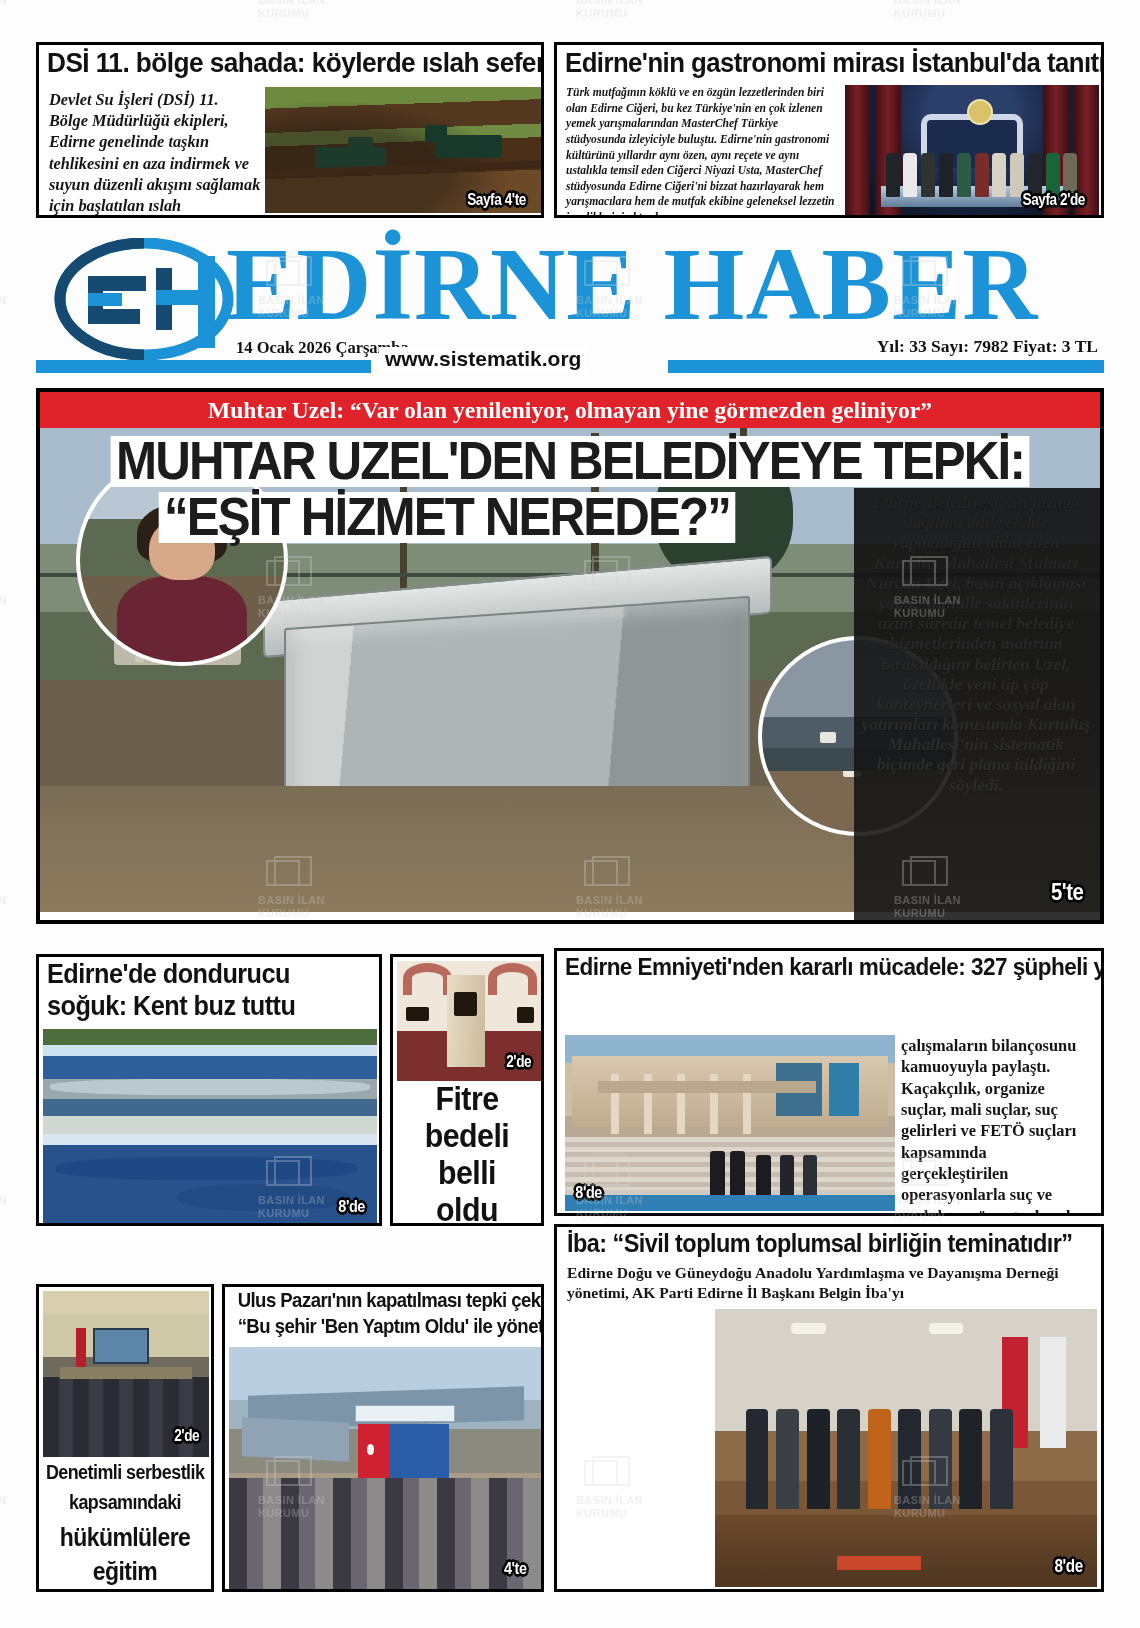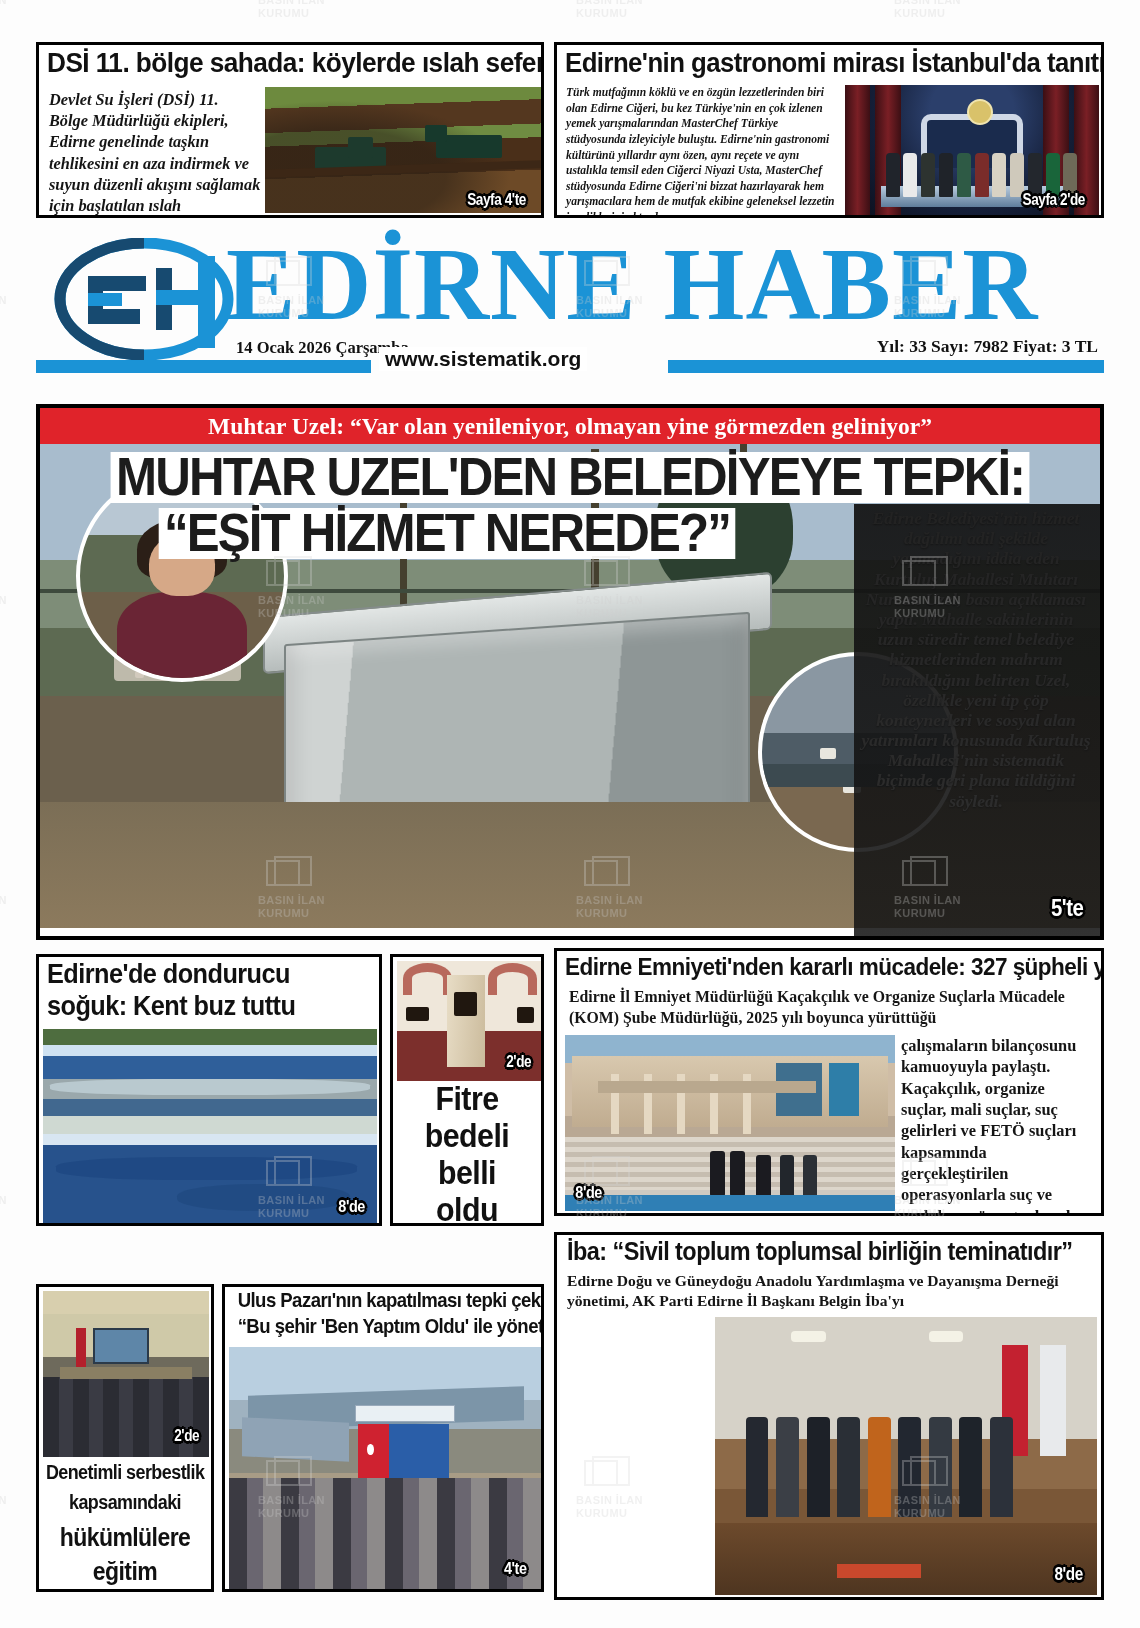--- a/index.html
+++ b/index.html
@@ -316,21 +316,21 @@
   <div class="masthead-title" style="left:226px; top:232px;">EDİRNE HABER</div>
 
   <div class="meta-left" style="left:236px; top:338px; font-size:16.5px;">14 Ocak 2026 Çarşamba</div>
 
   <div class="bluebar" style="left:36px; top:360px; width:335px; height:13px;"></div>
   <div class="bluebar" style="left:668px; top:360px; width:436px; height:13px;"></div>
   <div class="site-url" style="left:379px; top:347px; font-size:21px;">www.sistematik.org</div>
 
   <div class="meta-right" style="right:42px; top:336px; font-size:17.5px;">Yıl: 33    Sayı: 7982 Fiyat: 3 TL</div>
 
-  <div class="frame" style="left:36px; top:404px; width:1068px; height:536px; border-width:4px;">
+  <div class="frame" style="left:36px; top:388px; width:1068px; height:536px; border-width:4px;">
 
     <div class="redbar" style="left:0; top:0; width:100%; height:36px; font-size:23.5px;">Muhtar Uzel: “Var olan yenileniyor, olmayan yine görmezden geliniyor”</div>
 
     <div class="photo ph-main" style="left:0; top:36px; right:0; width:100%; height:484px;">
       <div class="tree" style="left:14%; top:4%; width:6px; height:44%;"></div>
       <div class="tree" style="left:34%; top:2%; width:7px; height:36%;"></div>
       <div class="tree" style="left:52%; top:1%; width:8px; height:40%;"></div>
       <div class="tree" style="left:66%; top:0%; width:7px; height:34%;"></div>
       <div style="position:absolute; left:58%; top:2%; width:13%; height:30%; background:#2c4030; border-radius:50% 50% 42% 42%;"></div>
       <div style="position:absolute; left:0; top:30%; width:100%; height:4px; background:#3e4a3d;"></div>
@@ -393,21 +393,20 @@
     </div>
     <div class="pagebadge" style="right:8px; top:96px; font-size:16px;">2'de</div>
     <div class="hd ctr" style="position:absolute; left:0; right:0; top:126px; text-align:center; font-size:33px;">Fitre</div>
     <div class="hd ctr" style="position:absolute; left:0; right:0; top:163px; text-align:center; font-size:33px;">bedeli</div>
     <div class="hd ctr" style="position:absolute; left:0; right:0; top:200px; text-align:center; font-size:33px;">belli</div>
     <div class="hd ctr" style="position:absolute; left:0; right:0; top:237px; text-align:center; font-size:33px;">oldu</div>
   </div>
 
   <div class="frame" style="left:554px; top:948px; width:550px; height:268px;">
     <div class="hd" style="position:absolute; left:8px; top:4px; font-size:24.5px;">Edirne Emniyeti'nden kararlı mücadele: 327 şüpheli yakalandı</div>
-    <div class="body-serif-up" style="position:absolute; left:12px; top:36px; width:524px; font-size:15.8px; line-height:1.3;">Edirne İl Emniyet Müdürlüğü Kaçakçılık ve Organize Suçlarla Mücadele (KOM) Şube Müdürlüğü, 2025 yılı boyunca yürüttüğü</div>
     <div class="photo ph-court" style="left:8px; top:84px; width:330px; height:176px;">
       <div class="bld"></div>
       <div class="glass" style="left:64%; width:14%;"></div>
       <div class="glass" style="left:80%; width:9%; background:#2e7ea8;"></div>
       <div class="col" style="left:14%;"></div>
       <div class="col" style="left:24%;"></div>
       <div class="col" style="left:34%;"></div>
       <div class="col" style="left:44%;"></div>
       <div class="col" style="left:54%;"></div>
       <div style="position:absolute; left:10%; right:24%; top:26%; height:7%; background:#b9a88e;"></div>
@@ -416,21 +415,21 @@
       <div class="per" style="left:50%;"></div>
       <div class="per" style="left:58%; bottom:2%; height:30%;"></div>
       <div class="per" style="left:65%; bottom:2%; height:30%; background:#22262c;"></div>
       <div class="per" style="left:72%; bottom:2%; height:30%; background:#2b3036;"></div>
       <div style="position:absolute; left:0; right:0; bottom:0; height:9%; background:#2f7fb5;"></div>
     </div>
     <div class="body-serif-up" style="position:absolute; right:10px; top:84px; width:190px; font-size:16.4px; line-height:1.3;">çalışmaların bilançosunu kamuoyuyla paylaştı. Kaçakçılık, organize suçlar, mali suçlar, suç gelirleri ve FETÖ suçları kapsamında gerçekleştirilen operasyonlarla suç ve suçlulara göz açtırılmadı.</div>
     <div class="pagebadge" style="left:16px; bottom:10px; font-size:17px;">8'de</div>
   </div>
 
-  <div class="frame" style="left:554px; top:1224px; width:550px; height:368px;margin-top:8px;">
+  <div class="frame" style="left:554px; top:1224px; width:550px; height:368px;">
     <div class="hd" style="position:absolute; left:10px; top:4px; font-size:25.5px;">İba: “Sivil toplum toplumsal birliğin teminatıdır”</div>
     <div class="body-serif-up" style="position:absolute; left:10px; top:36px; width:524px; font-size:15.6px; line-height:1.3;">Edirne Doğu ve Güneydoğu Anadolu Yardımlaşma ve Dayanışma Derneği yönetimi, AK Parti Edirne İl Başkanı Belgin İba'yı</div>
     <div class="photo ph-office" style="left:158px; top:82px; width:382px; height:278px;">
       <div class="light" style="left:20%;"></div>
       <div class="light" style="left:56%;"></div>
       <div class="flagA"></div>
       <div class="flagB"></div>
       <div class="per" style="left:8%; background:#242830;"></div>
       <div class="per" style="left:16%; background:#3b3f46;"></div>
       <div class="per" style="left:24%; background:#1d2128;"></div>

